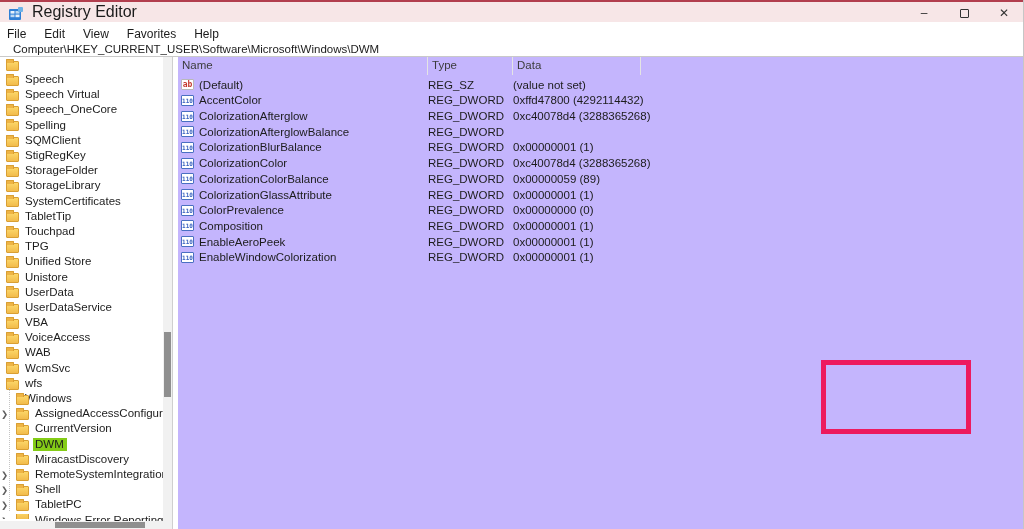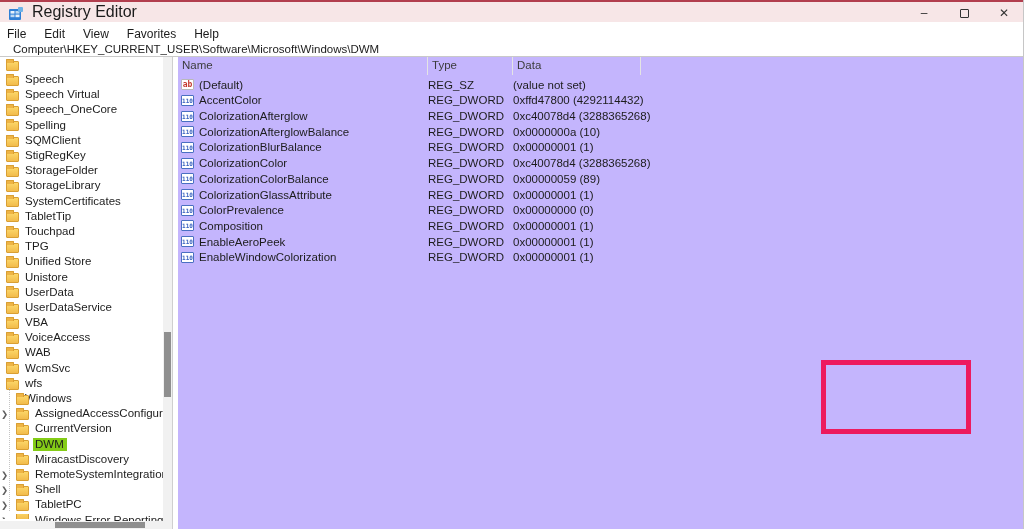--- a/index.html
+++ b/index.html
@@ -294,21 +294,20 @@
             </div>
             <div class="cell cell-type">REG_DWORD</div>
             <div class="cell cell-data">0xc40078d4 (3288365268)</div>
           </div>
           <div class="lrow">
             <div class="cell cell-name">
               <span class="regicon dword">110</span>
               <span>ColorizationAfterglowBalance</span>
             </div>
             <div class="cell cell-type">REG_DWORD</div>
-            <div class="cell cell-data">0x0000000a (10)</div>
           </div>
           <div class="lrow">
             <div class="cell cell-name">
               <span class="regicon dword">110</span>
               <span>ColorizationBlurBalance</span>
             </div>
             <div class="cell cell-type">REG_DWORD</div>
             <div class="cell cell-data">0x00000001 (1)</div>
           </div>
           <div class="lrow">

